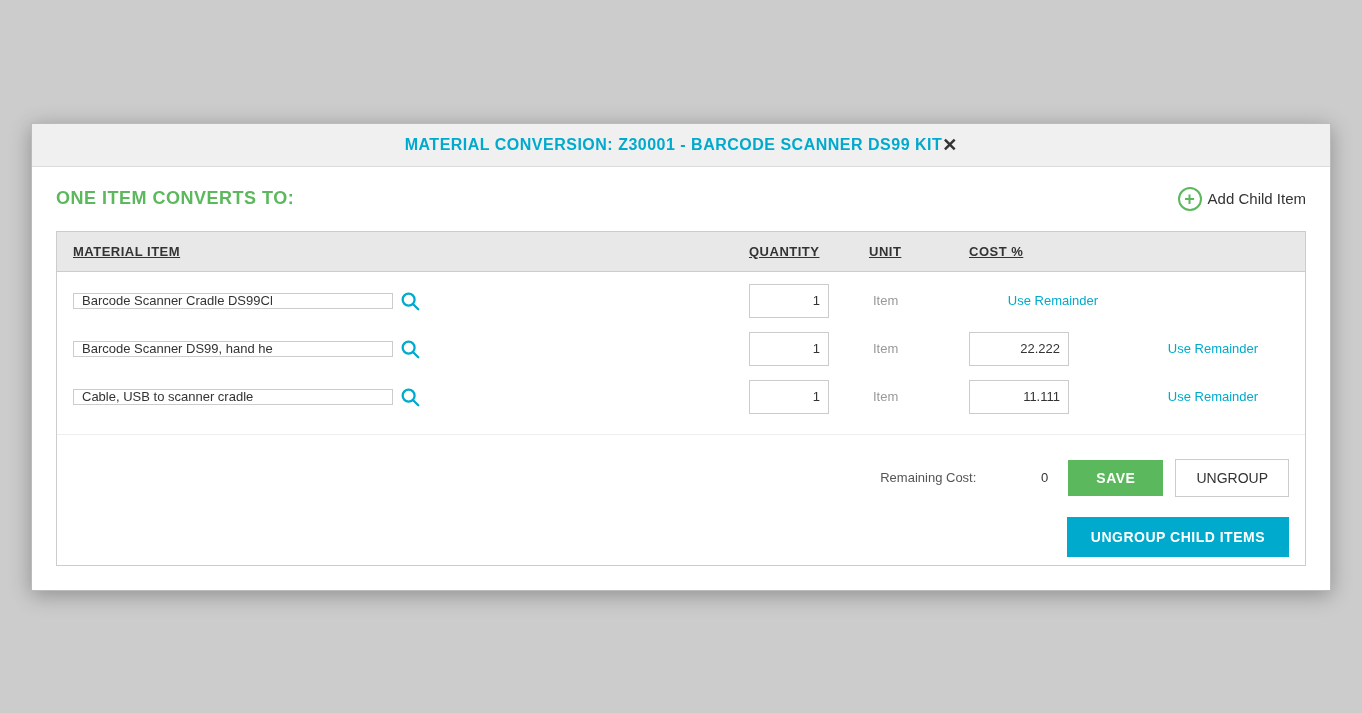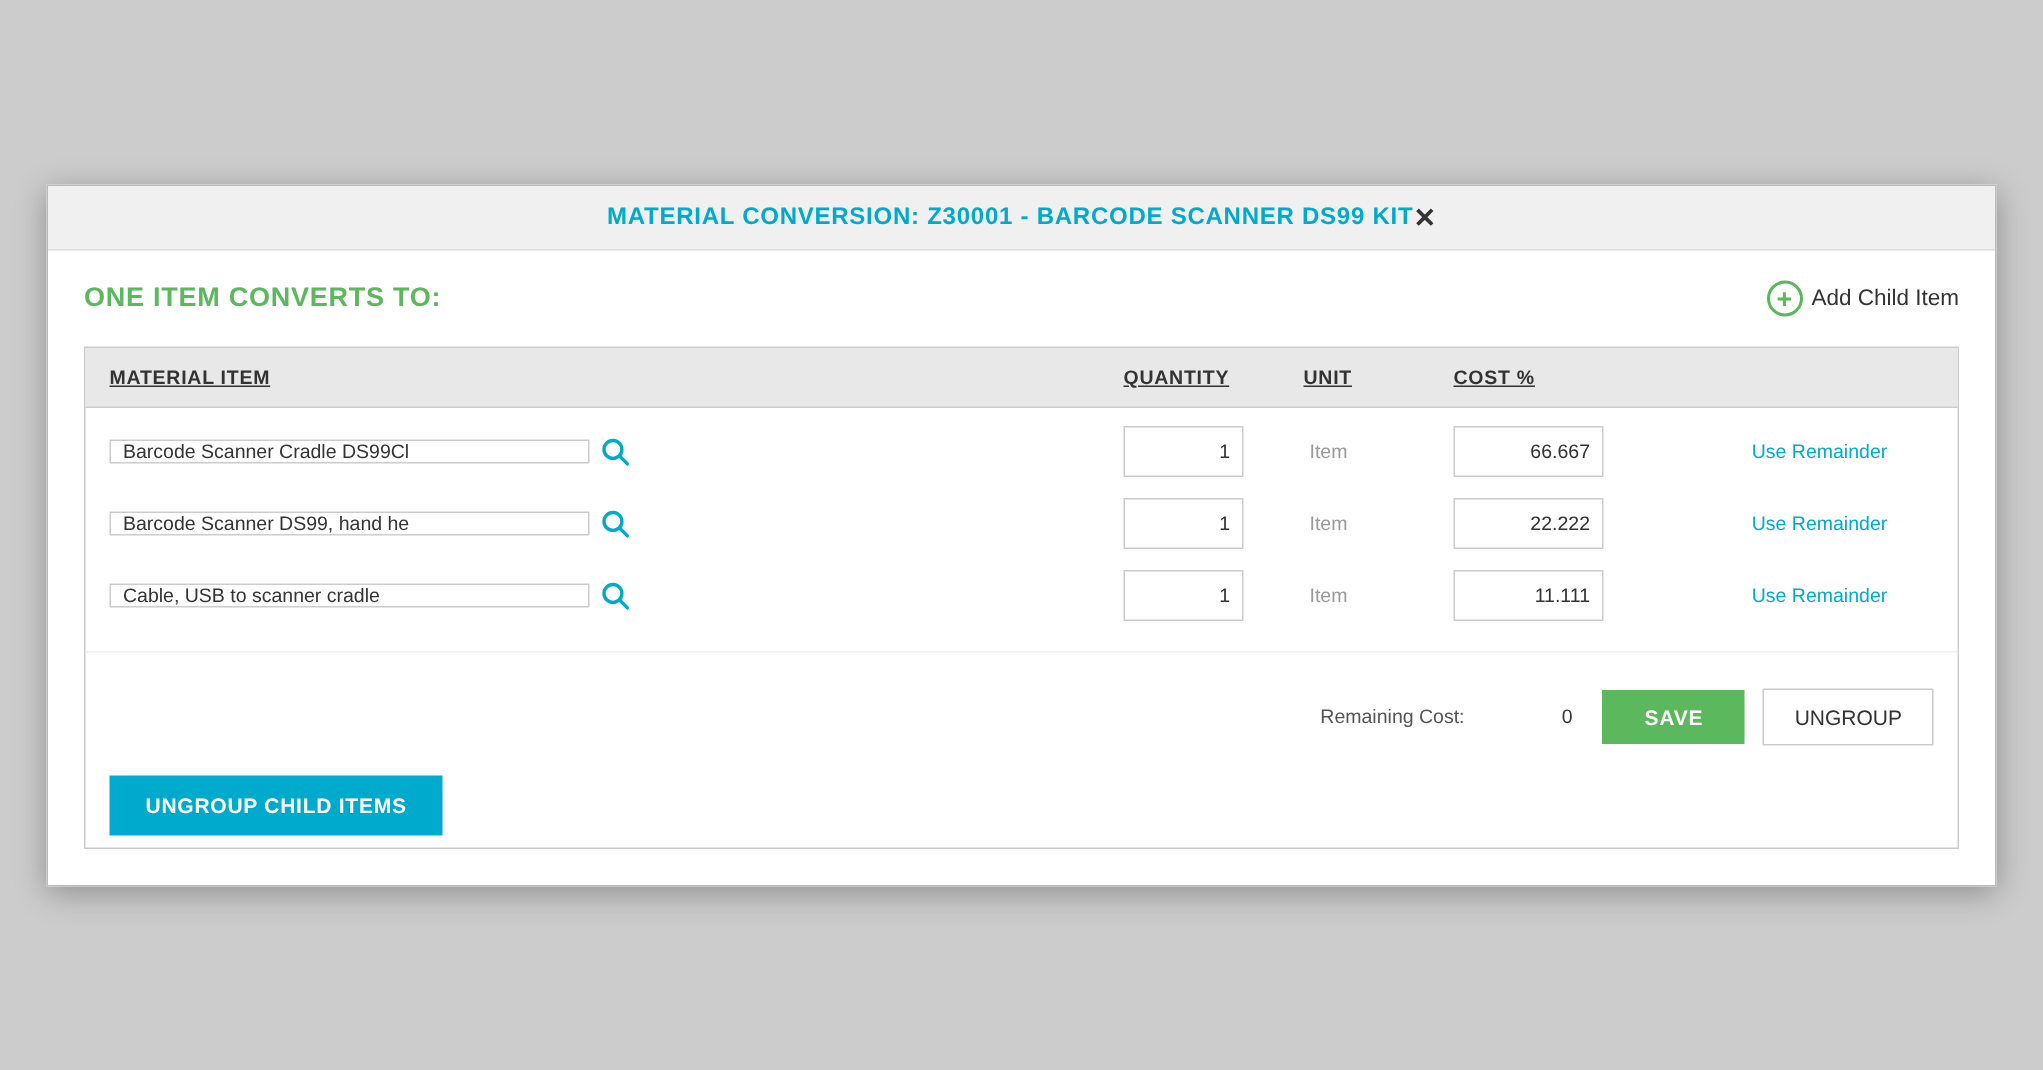--- a/index.html
+++ b/index.html
@@ -205,20 +205,21 @@
       background: #fff;
       color: #333;
       border: 1px solid #ccc;
       padding: 10px 20px;
       font-size: 14px;
       cursor: pointer;
       min-width: 90px;
     }
     .ungroup-section {
       display: flex;
+      justify-content: flex-end;
       padding: 12px 16px 8px;
     }
     .ungroup-btn {
       background: #00aacc;
       color: #fff;
       border: none;
       padding: 12px 24px;
       font-size: 14px;
       font-weight: bold;
       cursor: pointer;
@@ -268,23 +269,20 @@
             <input class="item-input" type="text" value="Barcode Scanner Cradle DS99Cl" style="">
             <button class="search-icon-btn">
               <svg class="search-svg" viewBox="0 0 24 24" fill="none" stroke="#00aacc" stroke-width="2.5" stroke-linecap="round" stroke-linejoin="round">
                 <circle cx="10.5" cy="10.5" r="6.5"></circle>
                 <line x1="15.5" y1="15.5" x2="21" y2="21"></line>
               </svg>
             </button>
           </div>
           <input class="qty-input" type="text" value="1" style="">
           <span class="unit-label">Item</span>
-          <div class="cost-cell">
-            <input class="cost-input" type="text" value="66.667" style="">
-          </div>
           <button class="use-remainder-btn">Use Remainder</button>
         </div>
 
         <div class="table-row">
           <div class="item-input-wrapper">
             <input class="item-input" type="text" value="Barcode Scanner DS99, hand he" style="">
             <button class="search-icon-btn">
               <svg class="search-svg" viewBox="0 0 24 24" fill="none" stroke="#00aacc" stroke-width="2.5" stroke-linecap="round" stroke-linejoin="round">
                 <circle cx="10.5" cy="10.5" r="6.5"></circle>
                 <line x1="15.5" y1="15.5" x2="21" y2="21"></line>

